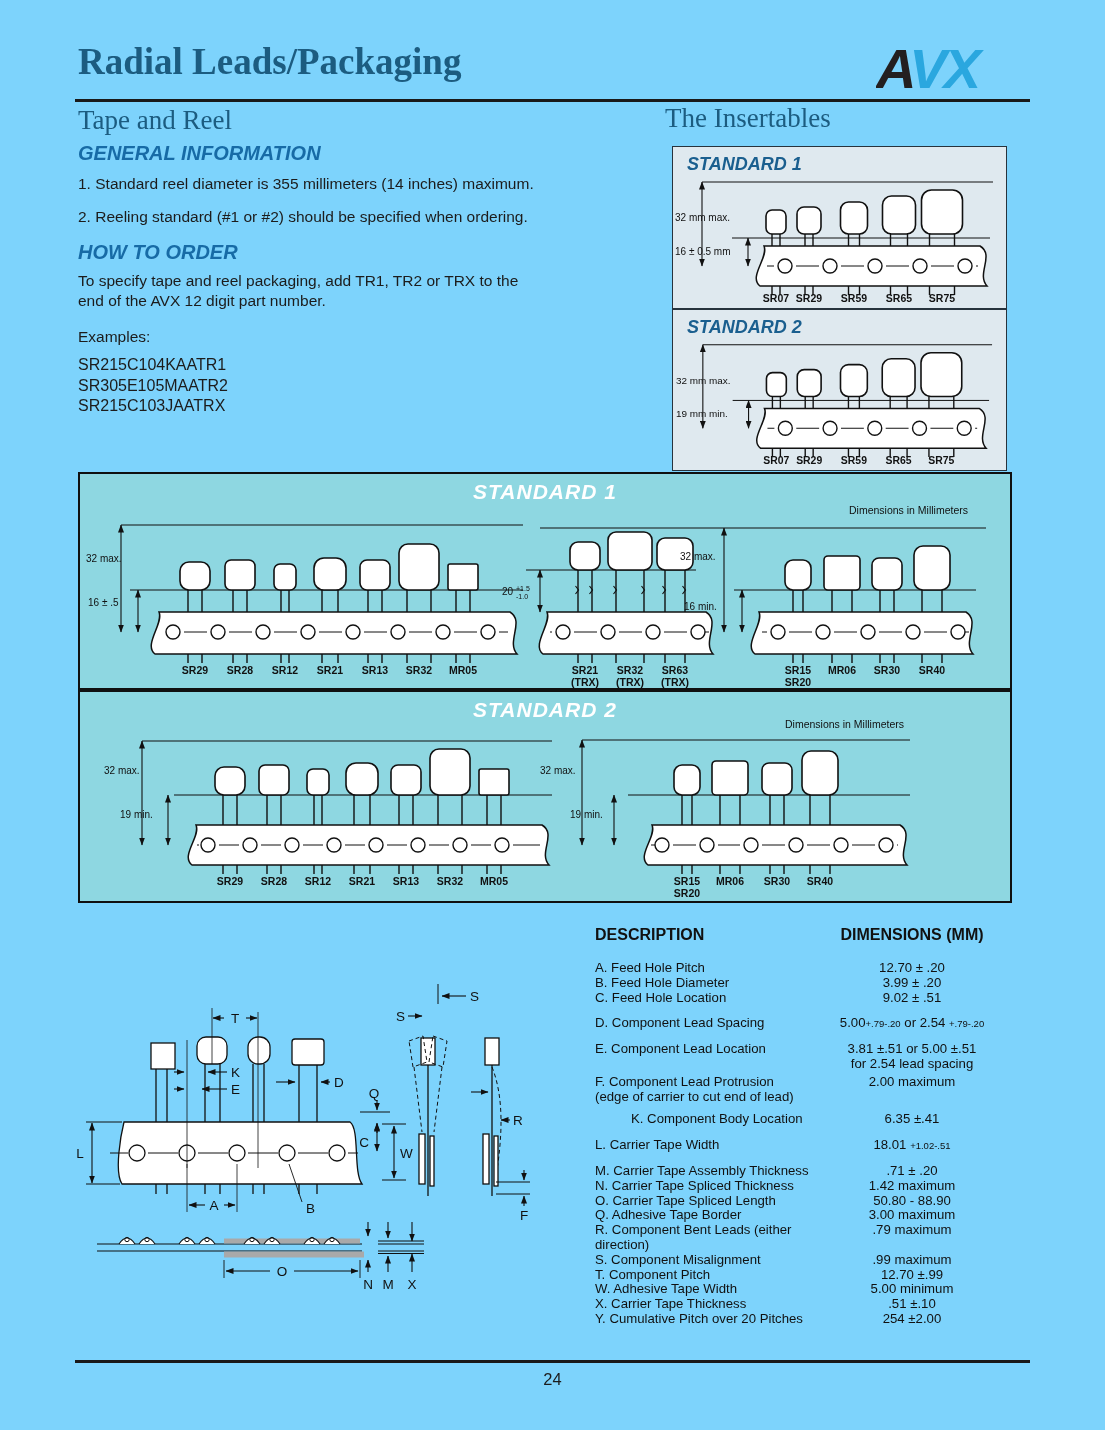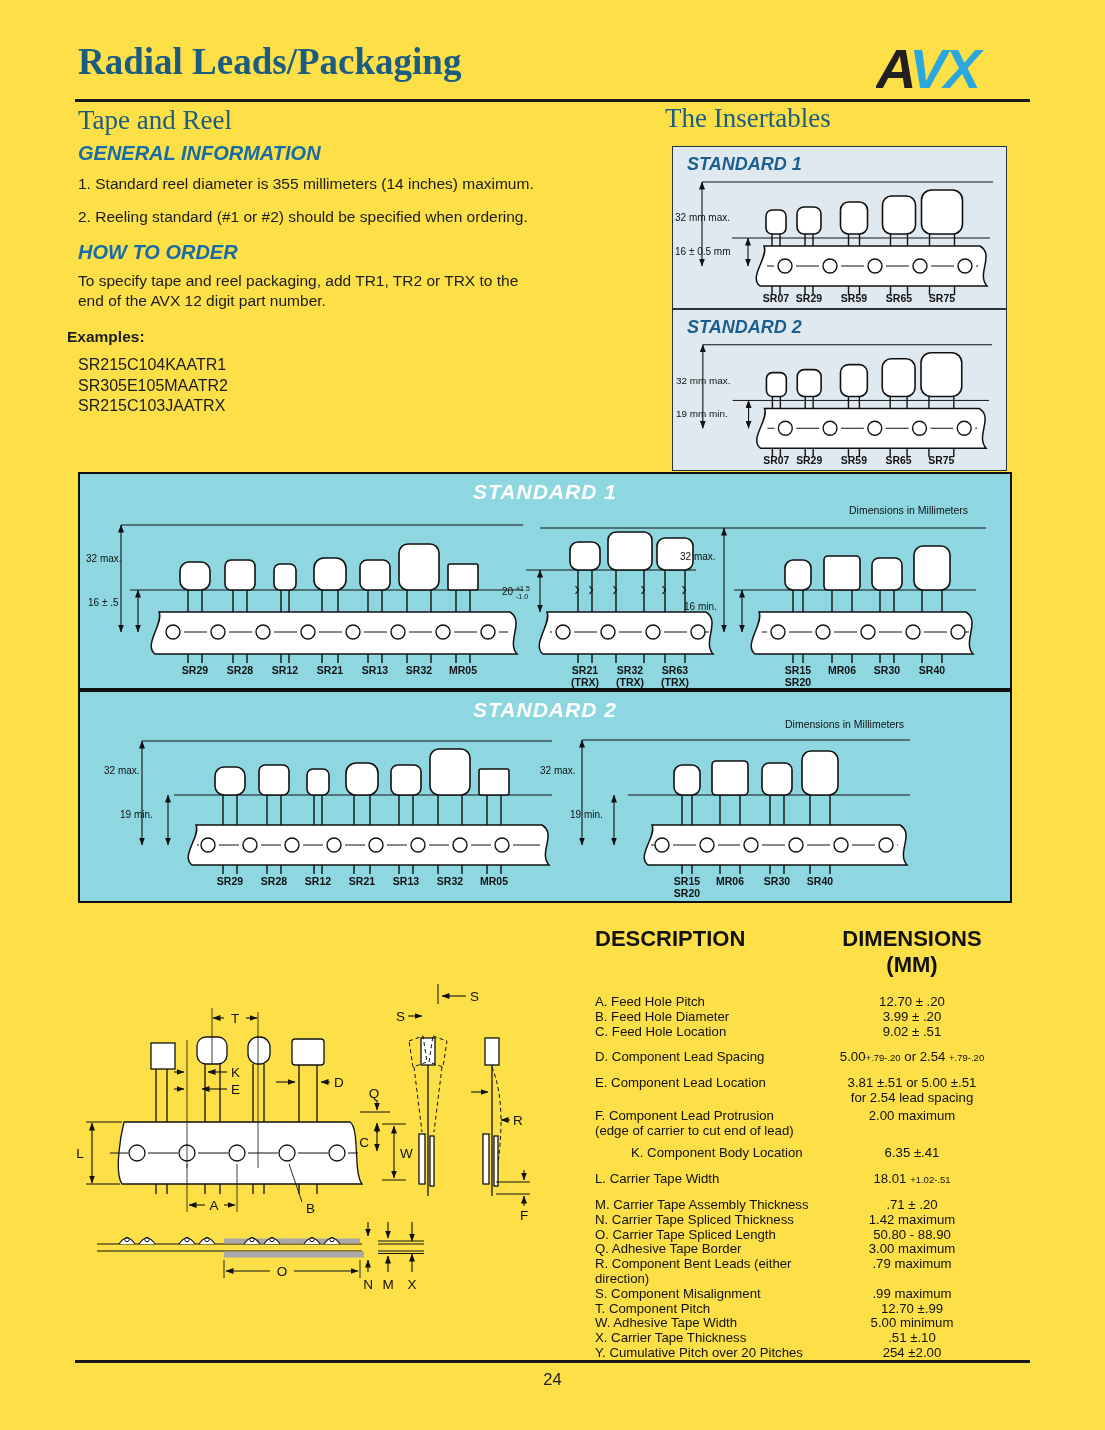--- a/index.html
+++ b/index.html
@@ -1,37 +1,37 @@
 <!DOCTYPE html>
 <html><head>
 <meta charset="utf-8">
 <style>
   html,body{margin:0;padding:0;background:#fff;}
-  .page{position:relative;width:1105px;height:1430px;background:#fde047;overflow:hidden;
+  .page{position:relative;width:1105px;height:1430px;background:#7dd3fc;overflow:hidden;
         font-family:"Liberation Sans",sans-serif;color:#1c1c1c;}
   h1.title{position:absolute;left:78px;top:40px;margin:0;
      font-family:"Liberation Serif",serif;font-weight:bold;font-size:37px;color:#1c5c80;}
   .rule{position:absolute;left:75px;width:955px;background:#191919;}
   .sec-title{position:absolute;margin:0;font-family:"Liberation Serif",serif;
      font-weight:normal;font-size:27px;color:#1c5c80;}
   .subhead{position:absolute;font-style:italic;font-weight:bold;font-size:20px;color:#176ba6;}
   .btxt{position:absolute;font-size:15.5px;line-height:20px;color:#1c1c1c;}
   .examples div{font-size:16px;line-height:20.5px;}
   .ibox{position:absolute;left:672px;width:335px;background:#dfe9ef;
         border:1.5px solid #27333d;box-sizing:border-box;}
   .ibox .btitle{position:absolute;left:14px;top:7px;font-style:italic;font-weight:bold;
         font-size:18px;color:#1a5f8f;}
   .cbox{position:absolute;left:78px;width:934px;background:#8ed7e1;
         border:2px solid #101010;box-sizing:border-box;}
   .ctitle{position:absolute;left:0;right:0;top:6px;text-align:center;color:#fff;
         font-style:italic;font-weight:bold;font-size:21px;letter-spacing:1px;}
   svg.diag{position:absolute;display:block;}
   svg text{font-family:"Liberation Sans",sans-serif;}
   .spec{position:absolute;left:595px;top:926px;width:412px;}
-  .spec .th-row{display:flex;font-weight:bold;font-size:22px;margin-bottom:17px;color:#111;}
+  .spec .th-row{display:flex;font-weight:bold;font-size:16px;margin-bottom:17px;color:#111;}
   .spec .th1{flex:1;}
   .spec .th2{width:190px;text-align:center;}
   .trow{display:flex;font-size:13.2px;line-height:14.8px;color:#111;}
   .tdesc{flex:1;padding-right:4px;}
   .tval{width:190px;text-align:center;}
   .tol{display:inline-flex;font-size:9.5px;line-height:9.5px;
        text-align:left;vertical-align:middle;}
   .pagenum{position:absolute;top:1370px;left:0;width:1105px;text-align:center;font-size:16.5px;}
 </style>
 </head>
@@ -55,21 +55,21 @@
   <div class="subhead" style="left:78px;top:142px;">GENERAL INFORMATION</div>
   <div class="btxt" style="left:78px;top:174px;width:560px;">1. Standard reel diameter is 355 millimeters (14 inches) maximum.</div>
   <div class="btxt" style="left:78px;top:207px;width:560px;">2. Reeling standard (#1 or #2) should be specified when ordering.</div>
 
   <div class="subhead" style="left:78px;top:241px;">HOW TO ORDER</div>
   <div class="btxt" style="left:78px;top:271px;width:548px;text-align:justify;">
     <span>To specify tape and reel packaging, add TR1, TR2 or TRX to the</span><br>
     <span>end of the AVX 12 digit part number.</span>
   </div>
 
-  <div class="btxt" style="left:67px;top:327px;font-weight:bold;">Examples:</div>
+  <div class="btxt" style="left:78px;top:327px;">Examples:</div>
   <div class="btxt examples" style="left:78px;top:355px;">
     <div>SR215C104KAATR1</div>
     <div>SR305E105MAATR2</div>
     <div>SR215C103JAATRX</div>
   </div>
 
   <div class="ibox" style="top:146px;height:163px;">
     <div class="btitle">STANDARD 1</div>
   </div>
   <svg id="svg-ins1" class="diag" style="left:672px;top:146px;" width="335" height="163" viewBox="0 0 335 163">

